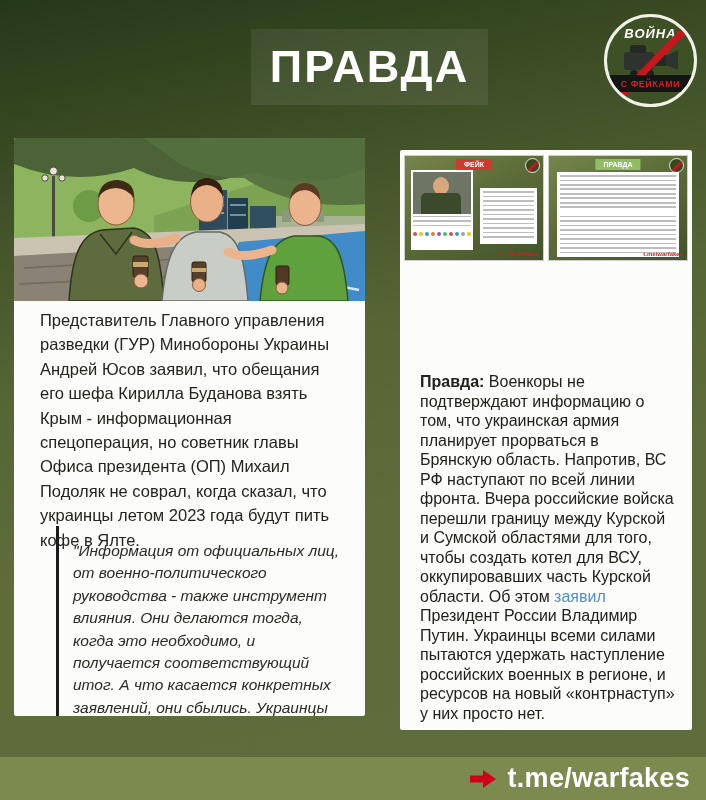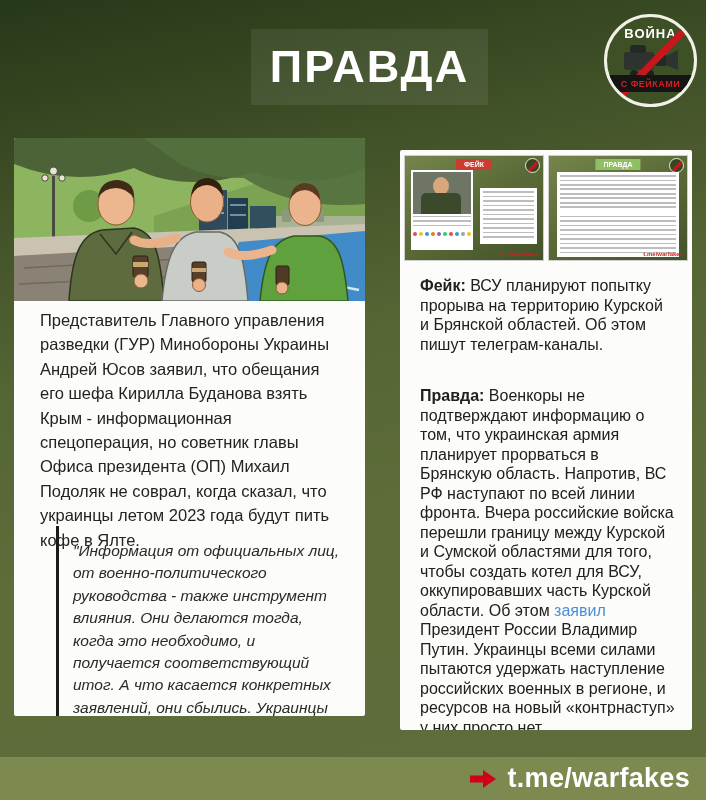--- a/index.html
+++ b/index.html
@@ -17,21 +17,21 @@
   }
   .header-badge span { color:#ffffff; font-size:45px; font-weight:800; letter-spacing:2px; }
 
   
   .logo {
     position:absolute; left:604px; top:14px; width:93px; height:93px;
     border-radius:50%; border:3px solid #f1f1e8; background:#3e5026;
     overflow:hidden; box-sizing:border-box;
   }
   .logo-top { position:absolute; top:9px; width:100%; text-align:center;
-    color:#fff; font-weight:800; font-size:13px; letter-spacing:1px; }
+    color:#fff; font-weight:800; font-size:13px; letter-spacing:1px;font-style:italic; }
   .logo-cam { position:absolute; left:13px; top:25px; }
   .logo-stripe { position:absolute; left:-4px; top:44px; width:96px; height:7px;
     background:#c8161d; transform:rotate(-46deg); border-radius:1px; }
   .logo-band { position:absolute; bottom:12px; width:100%; height:17px; background:#141414;
     display:flex; align-items:center; justify-content:center; }
   .logo-band span { color:#d2201f; font-weight:800; font-size:9px; letter-spacing:0.5px;text-align:center; }
 
   
   .card { position:absolute; background:#fcfcfa; border-radius:2px; }
   .card-left  { left:14px;  top:138px; width:351px; height:578px; overflow:hidden; }
@@ -85,21 +85,21 @@
   .mt-block1 .lines { height:100%; }
   .mt-block2 { position:absolute; left:8px; top:57px; right:8px; height:38px; background:#fff; padding:3px; }
   .mt-block2 .lines { height:100%; }
 
   .mini-watermark { position:absolute; right:4px; bottom:3px; font-size:6px; font-weight:700; color:#d2201f; }
 
   
   .fact { position:absolute; left:20px; right:17px; margin:0;
     font-size:16px; line-height:19.5px; color:#20201c; }
   .fact-fake  { top:126px; }
-  .fact-truth { top:236px; }
+  .fact-truth { top:222px; }
   .fact b { font-weight:700; }
   .fact .link { color:#4a8fd4; text-decoration:none; cursor:pointer; }
 
   
   .footer-band { position:absolute; left:0; right:0; bottom:0; height:43px; background:#7c894f;
     display:flex; align-items:center; justify-content:flex-end; padding-right:16px; gap:12px; box-sizing:border-box; }
   .footer-link { color:#ffffff; font-size:27px; font-weight:600; letter-spacing:0.3px; }
 </style>
 </head>
 <body>
@@ -222,21 +222,20 @@
         <div class="mt-block1">
             <div class="lines"></div>
           </div>
         <div class="mt-block2">
             <div class="lines"></div>
           </div>
         <span class="mini-watermark">t.me/warfakes</span>
       </div>
     </div>
 
-    <p class="fact fact-fake"><b>Фейк:</b><span> ВСУ планируют попытку прорыва на территорию Курской и Брянской областей. Об этом пишут телеграм-каналы.</span></p>
 
     <p class="fact fact-truth"><b>Правда:</b><span> Военкоры не подтверждают информацию о том, что украинская армия планирует прорваться в Брянскую область. Напротив, ВС РФ наступают по всей линии фронта. Вчера российские войска перешли границу между Курской и Сумской областями для того, чтобы создать котел для ВСУ, оккупировавших часть Курской области. Об этом </span><a class="link">заявил</a><span> Президент России Владимир Путин. Украинцы всеми силами пытаются удержать наступление российских военных в регионе, и ресурсов на новый «контрнаступ» у них просто нет.</span></p>
   </div>
 
   <div class="footer-band">
     <svg width="26" height="18" viewBox="0 0 26 18">
       <path d="M0,5.5 H13 V0 L26,9 13,18 V12.5 H0 Z" fill="#d0021b"></path>
     </svg>
     <span class="footer-link">t.me/warfakes</span>
   </div>

